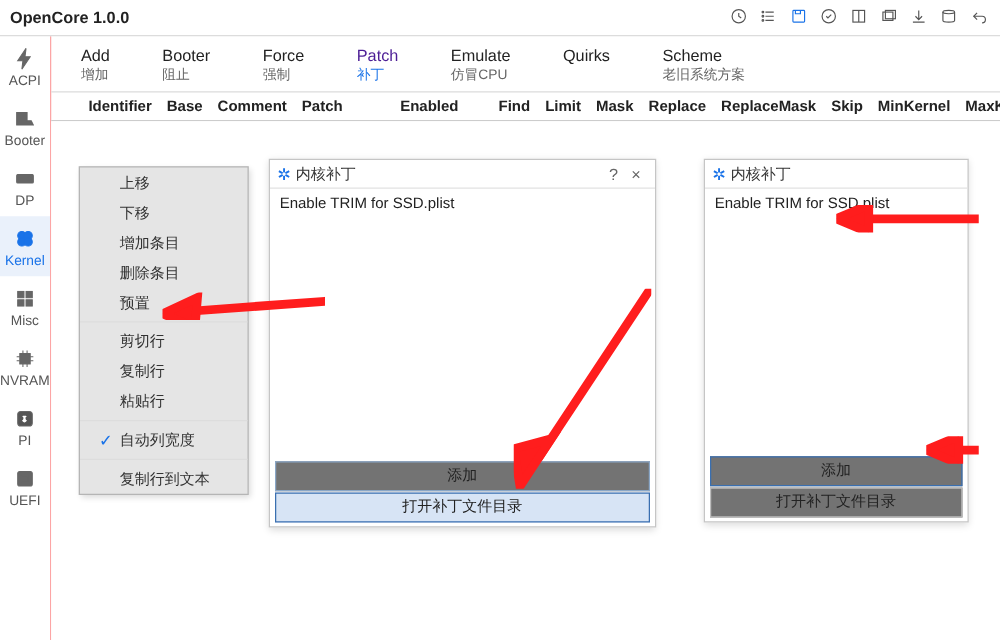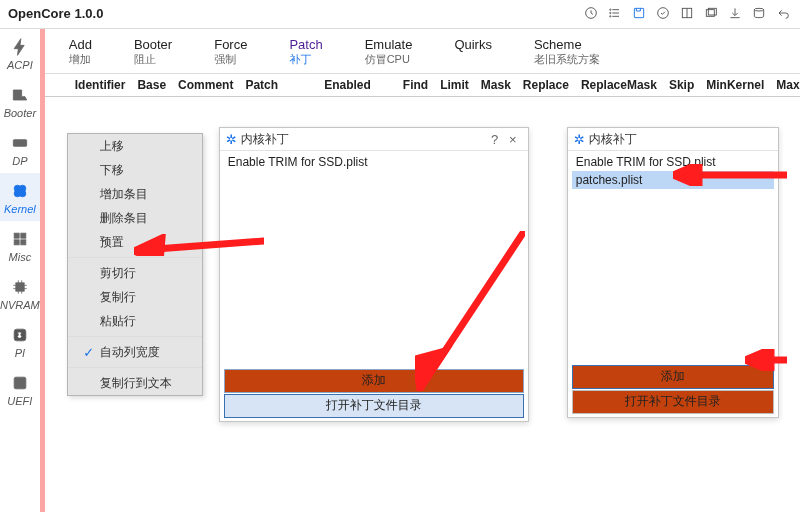--- a/index.html
+++ b/index.html
@@ -6,21 +6,21 @@
   .app { width:800px; height:364px; position:relative; }
   .titlebar { position:relative; height:28px; line-height:28px; padding:0 8px; border-bottom:1px solid #dcdcdc; font-weight:600; font-size:13px; }
   .titlebar .title { position:absolute; left:8px; top:0; }
   .titlebar .tb-icons { position:absolute; right:8px; top:4px; display:flex; gap:6px; }
   .tb-ico { width:18px; height:18px; display:inline-flex; align-items:center; justify-content:center; color:#555; }
   .tb-ico svg { width:16px; height:16px; stroke:#555; stroke-width:1.4; fill:none; }
   .saveico svg { stroke:#1a73e8; }
 
   .body { display:flex; height:484px; }
 
-  .sidebar { width:58px; border-right:5px solid #fca5a5;font-style:italic; }
+  .sidebar { width:58px; border-right:1px solid #fca5a5; }
   .sb-item { display:flex; flex-direction:column; align-items:center; justify-content:center; height:48px; font-size:11px; color:#555; cursor:pointer; }
   .sb-item.active { background:#eaf1fb; color:#1a73e8; }
   .sb-ico { width:22px; height:22px; margin-bottom:1px; display:flex; align-items:center; justify-content:center; }
   .sb-ico svg { width:20px; height:20px; fill:#666; stroke:#666; }
   .sb-item.active .sb-ico svg { fill:#1a73e8; stroke:#1a73e8; }
 
   .main { position:relative; flex:1; display:flex; flex-direction:column; }
   .tabs { display:flex; gap:30px; padding:6px 18px 4px 18px; border-bottom:1px solid #dcdcdc; }
   .tab { display:flex; flex-direction:column; align-items:flex-start; padding:2px 6px; cursor:pointer; }
   .tab .t1 { font-size:13px; color:#222; font-weight:500; }
@@ -43,21 +43,21 @@
   .dlg { position:absolute; background:#fff; border:1px solid #c5c5c5; box-shadow:0 2px 6px rgba(0,0,0,.15); }
   .dlg1 { left:174px; top:30px; width:308px; height:293px; }
   .dlg2 { left:522px; top:30px; width:210px; height:289px; }
   .dlg-title { display:flex; align-items:center; height:22px; padding:0 6px; border-bottom:1px solid #e2e2e2; font-size:12px; color:#333; }
   .dlg-title .gear { color:#1a73e8; margin-right:4px; font-size:13px; }
   .dlg-title .spacer { flex:1; }
   .dlg-title .qmark, .dlg-title .xbtn { width:18px; text-align:center; color:#666; cursor:pointer; font-size:13px; }
   .dlg-list { padding:2px 4px; font-size:12px; }
   .dlg-list .item { height:18px; line-height:18px; padding:0 4px; }
   .dlg-list .item.sel { background:#bcd6f6; }
-  .dlg-btnrow { position:absolute; left:4px; right:4px; height:22px; border:1px solid #8aa7c7; background:#c2410c; text-align:center; line-height:20px; font-size:12px; cursor:pointer; }
+  .dlg-btnrow { position:absolute; left:4px; right:4px; height:22px; border:1px solid #8aa7c7; background:#737373; text-align:center; line-height:20px; font-size:12px; cursor:pointer; }
   .dlg1 .b-add { bottom:28px; }
   .dlg1 .b-open { bottom:3px; border:1px solid #3a6fb0; background:#d7e4f5; }
   .dlg2 .b-add { bottom:28px; border:1.5px solid #3a6fb0; }
   .dlg2 .b-open { bottom:3px; border:1px solid #bdbdbd; }
 
   
   .arrow { position:absolute; height:16px; background:transparent; }
   .arrow svg { width:100%; height:100%; }
   .ar-stroke { stroke:#ff1d1d; stroke-width:7; fill:#ff1d1d; }
 </style>
@@ -319,21 +319,20 @@
           <div class="dlg-btnrow b-open">打开补丁文件目录</div>
         </div>
 
         <div class="dlg dlg2">
           <div class="dlg-title">
             <span class="gear">✲</span>
             <span>内核补丁</span>
           </div>
           <div class="dlg-list">
             <div class="item">Enable TRIM for SSD.plist</div>
-            <div class="item sel">patches.plist</div>
           </div>
           <div class="dlg-btnrow b-add">添加</div>
           <div class="dlg-btnrow b-open">打开补丁文件目录</div>
         </div>
 
         <div class="arrow" style="left:89px; top:137px; width:130px; height:22px">
           <svg viewBox="0 0 130 22">
               <path class="ar-stroke" d="M130 7 L22 15" stroke-linecap="round"></path>
               <path class="ar-stroke" d="M0 17 L28 4 L26 28 Z"></path>
             </svg>

